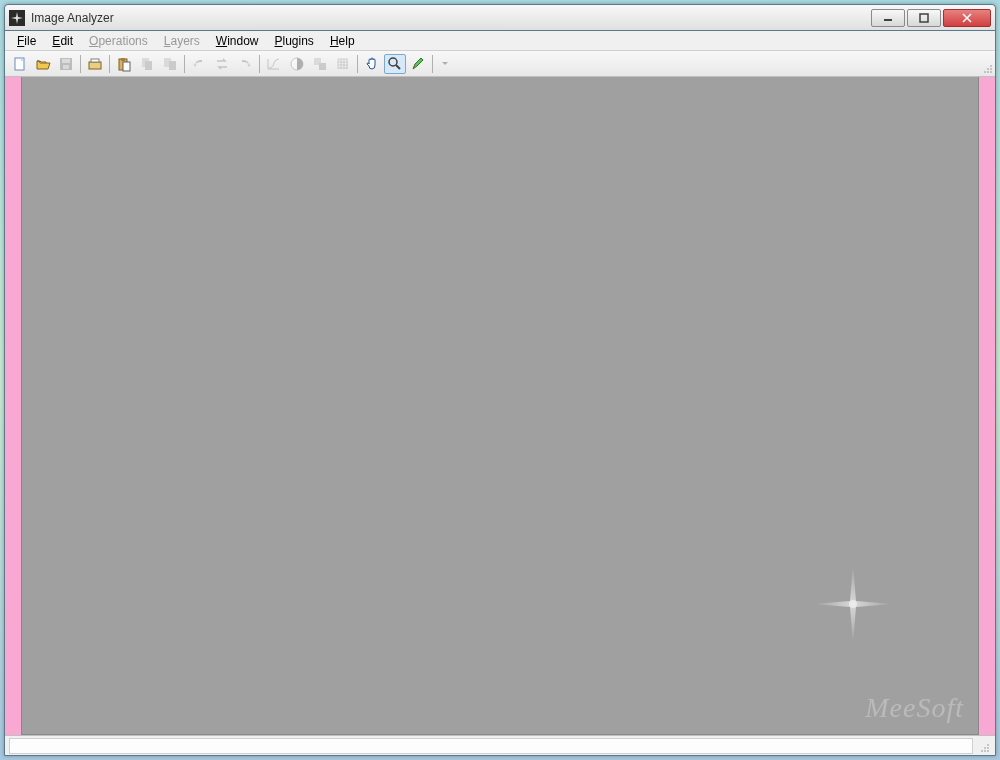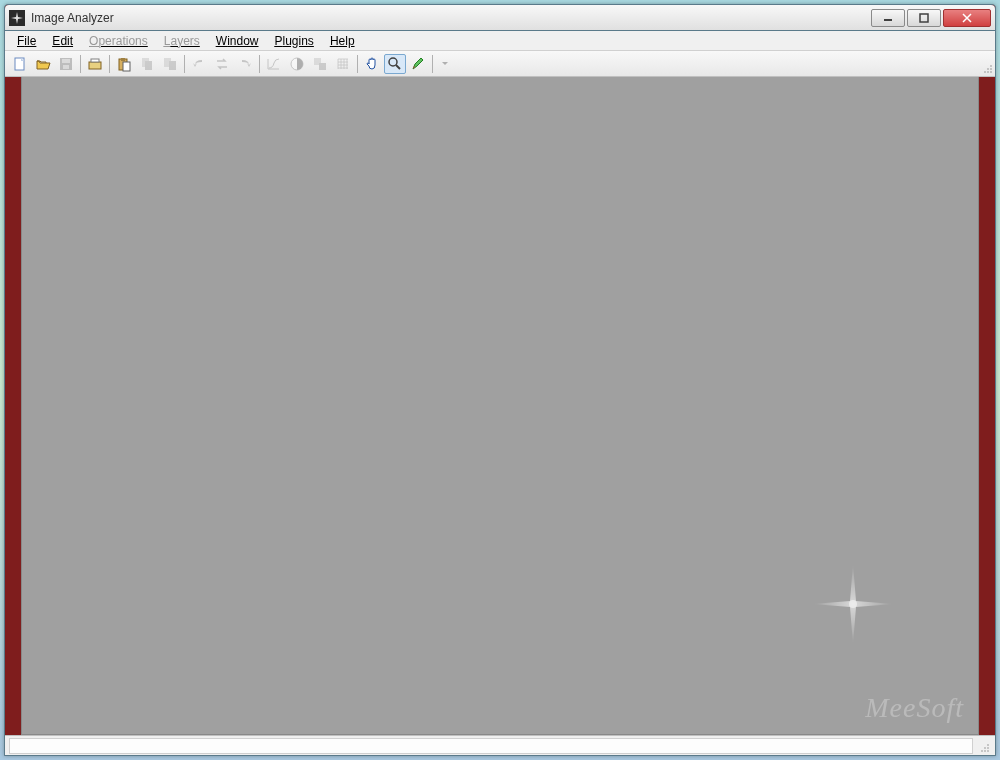--- a/index.html
+++ b/index.html
@@ -8,21 +8,21 @@
       font-size: 12px;
       background: linear-gradient(to bottom, #a8d8e0 0%, #c8e8d0 50%, #a8c8e0 100%);
       width: 1000px;
       height: 760px;
       overflow: hidden;
       position: relative;
     }
     .window {
       position: absolute;
       top: 4px; left: 4px; right: 4px; bottom: 4px;
-      background: #7f1d1d;
+      background: #f9a8d4;
       border: 1px solid #5a7a8a;
       border-radius: 4px 4px 0 0;
       display: flex;
       flex-direction: column;
       box-shadow: 0 0 4px rgba(0,0,0,0.3);
     }
     .titlebar {
       height: 26px;
       background: linear-gradient(to bottom, #f8f8f8, #e0e0e0);
       display: flex;
@@ -63,21 +63,20 @@
     }
     .win-btn svg { width: 10px; height: 10px; }
     .menubar {
       height: 20px;
       background: #f0f0f0;
       display: flex;
       align-items: center;
       padding: 0 6px;
       gap: 4px;
       border-bottom: 1px solid #d0d0d0;
-      text-decoration: underline;
     }
     .menu-item {
       padding: 2px 6px;
       cursor: pointer;
       color: #000;
     }
     .menu-item.disabled {
       color: #999;
       cursor: default;
     }

